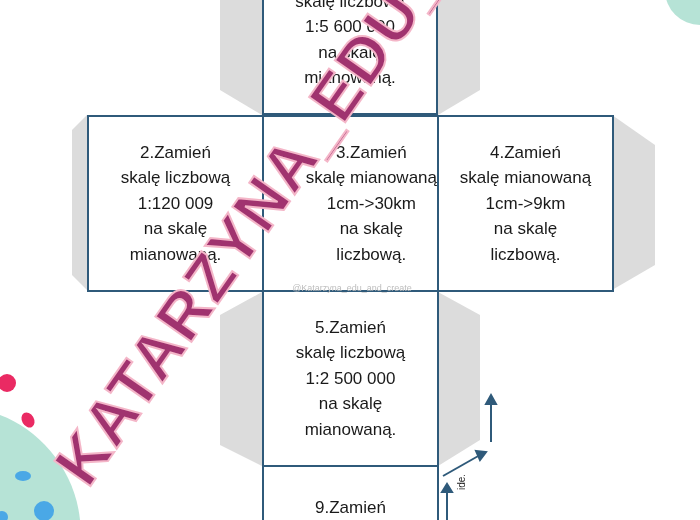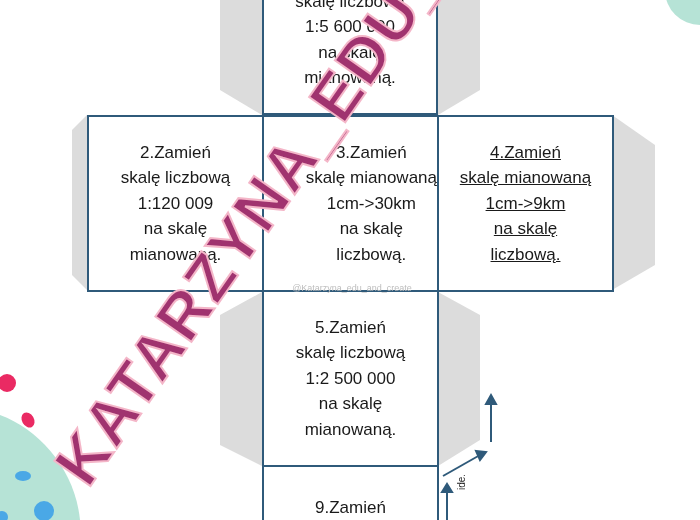--- a/index.html
+++ b/index.html
@@ -53,21 +53,21 @@
 na skalę
 mianowaną.</span>
 </div>
 <div class="face" style="left:262px; top:115px; width:177px; height:177px;justify-content:flex-end;">
   <span class="txt">3.Zamień
 skalę mianowaną
 1cm-&gt;30km
 na skalę
 liczbową.</span>
 </div>
-<div class="face" style="left:437px; top:115px; width:177px; height:177px;text-decoration:underline;">
+<div class="face" style="left:437px; top:115px; width:177px; height:177px;">
   <span class="txt">4.Zamień
 skalę mianowaną
 1cm-&gt;9km
 na skalę
 liczbową.</span>
 </div>
 <div class="face" style="left:262px; top:290px; width:177px; height:177px;">
   <span class="txt">5.Zamień
 skalę liczbową
 1:2 500 000

